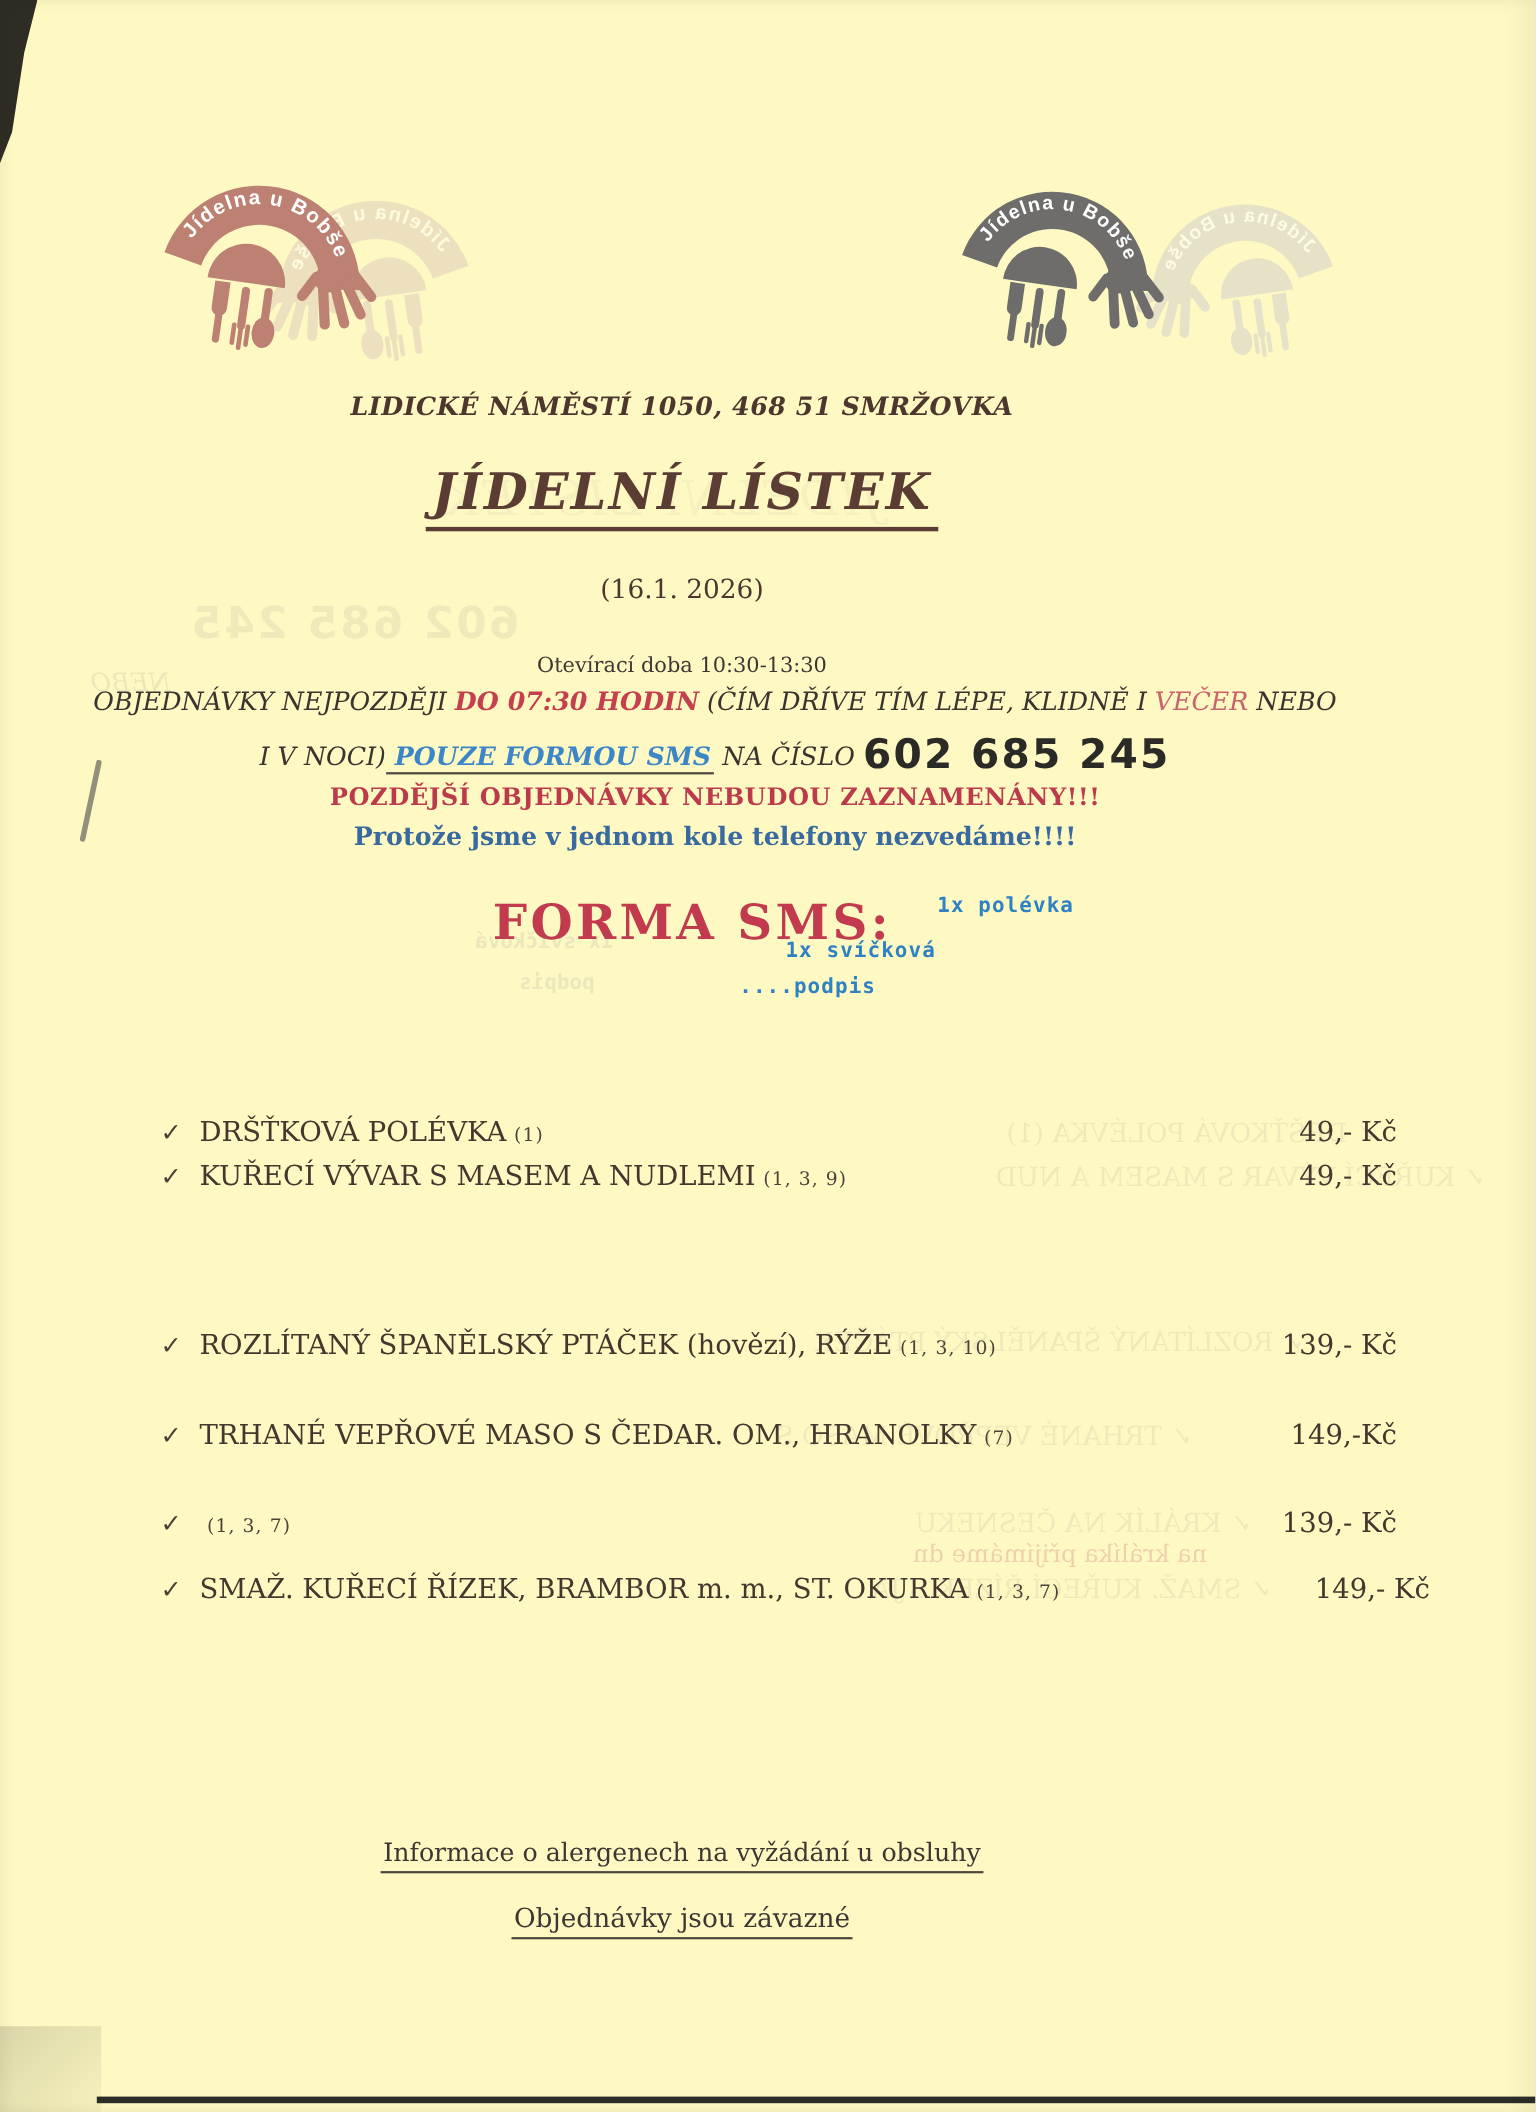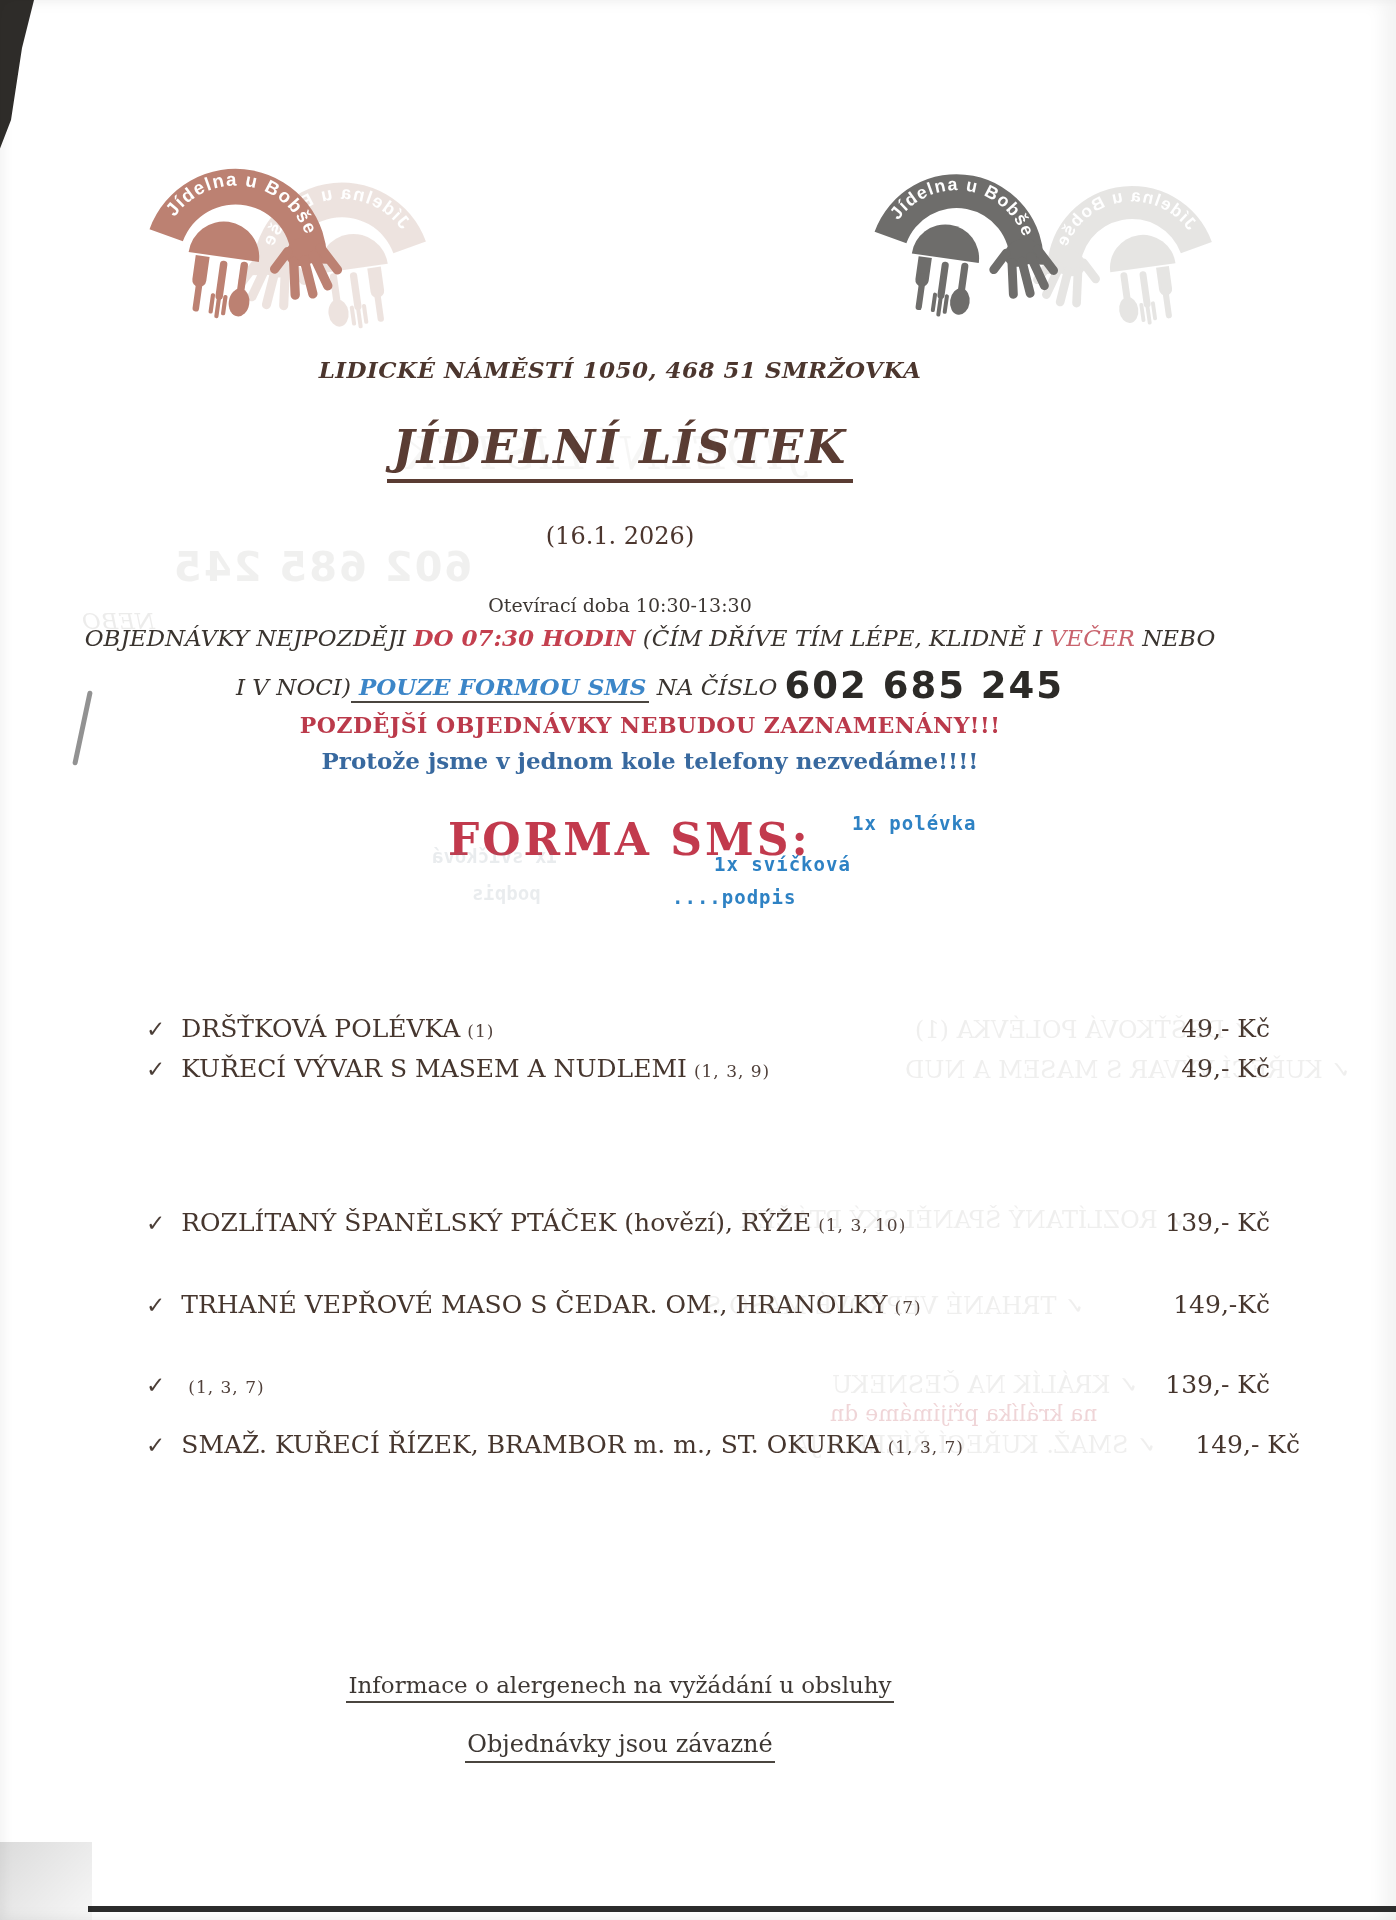--- a/index.html
+++ b/index.html
@@ -1,18 +1,18 @@
 <!DOCTYPE html>
 <html><head>
 <meta charset="utf-8">
 <style>
   html,body{margin:0;padding:0;background:#e9e7e4;}
   .page{
     position:relative;width:1396px;height:1920px;margin:0 auto;
-    background:#ffffff;overflow:hidden;
+    background:#fef9c3;overflow:hidden;
     font-family:"DejaVu Serif", serif;color:#3b332e;
     box-shadow:inset -12px 0 18px rgba(0,0,0,.05), inset 6px 0 10px rgba(0,0,0,.04);
   }
   .abs{position:absolute;}
   .nowrap{white-space:nowrap;}
   
   .c1240{left:0;width:1240px;text-align:center;}
   .c1300{left:0;width:1300px;text-align:center;}
 
   .address{top:356px;font-style:italic;font-weight:600;font-size:23px;color:#4c362e;letter-spacing:.5px;}

